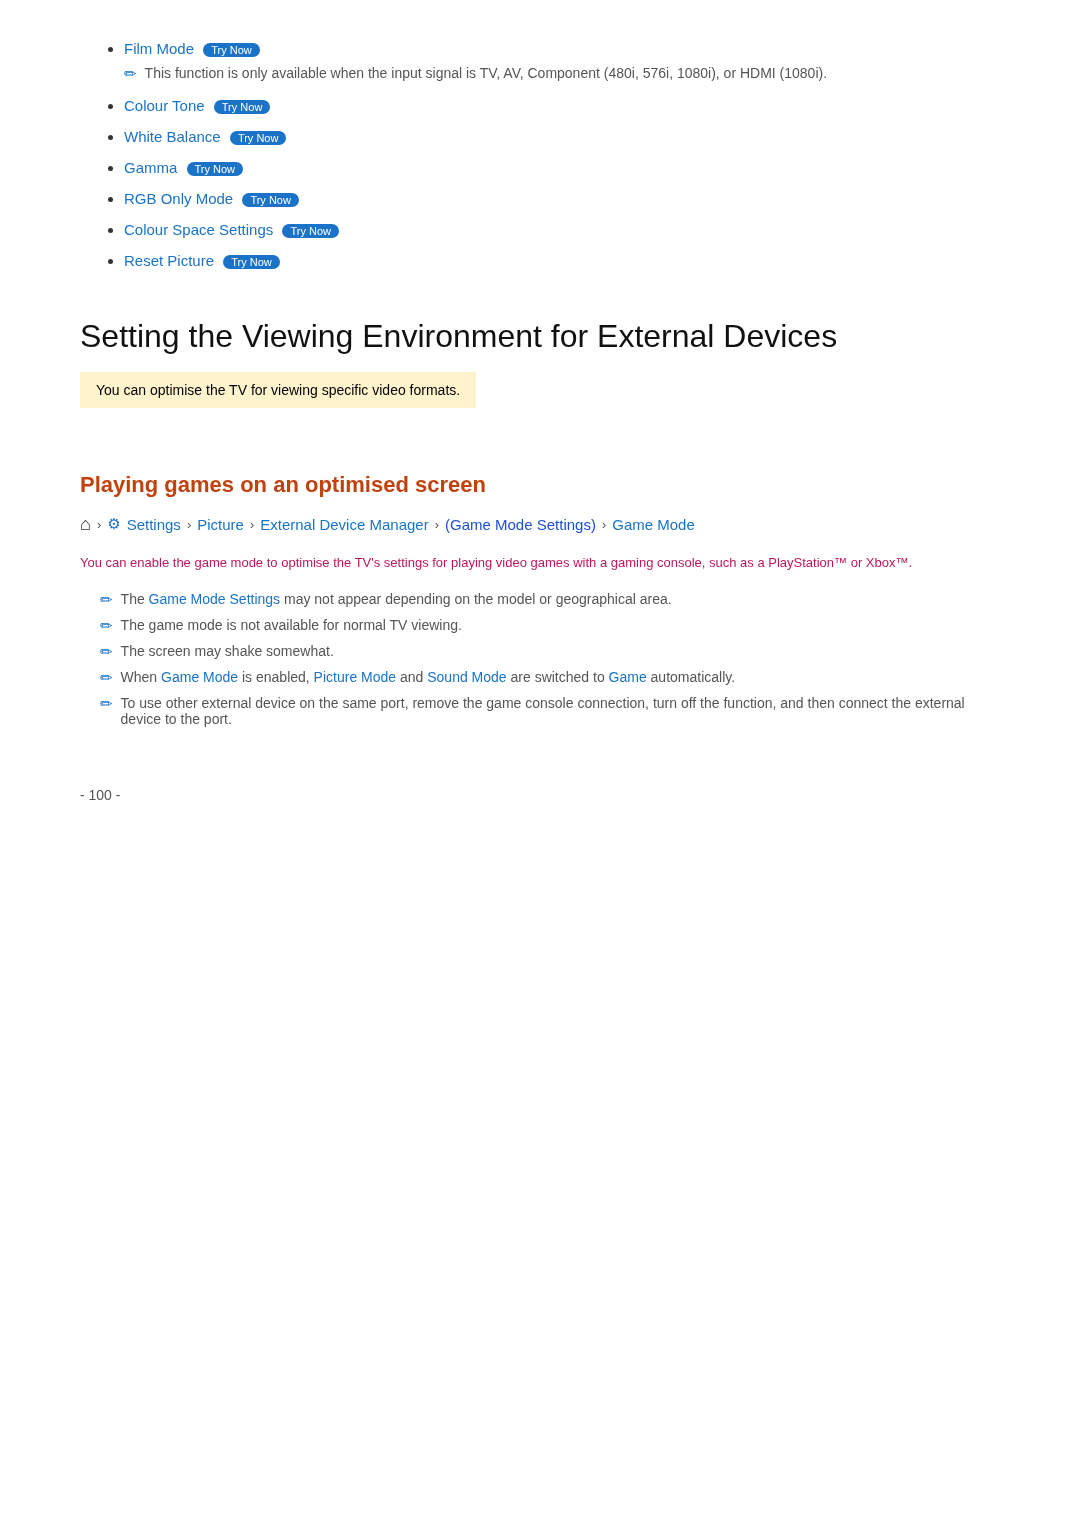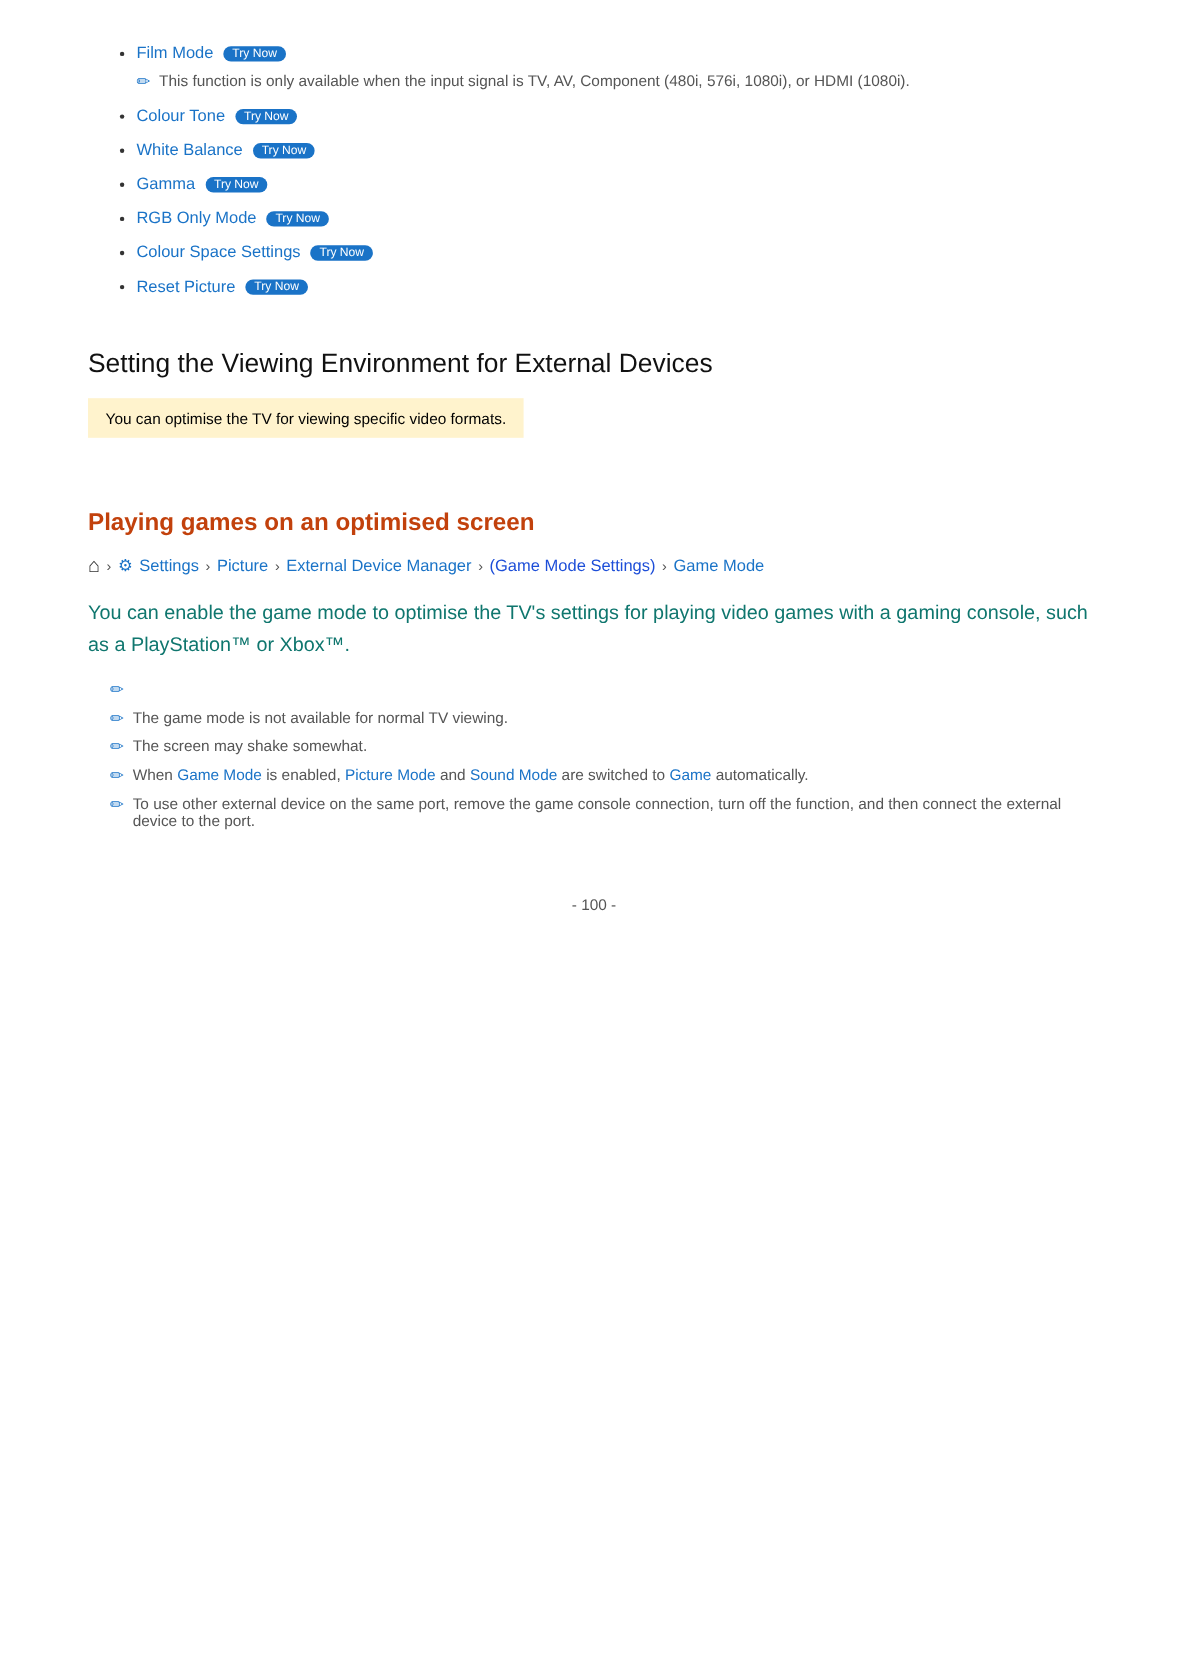--- a/index.html
+++ b/index.html
@@ -40,21 +40,21 @@
     .note-row {
       display: flex;
       align-items: flex-start;
       gap: 8px;
       margin-bottom: 8px;
       color: #555;
       font-size: 14px;
       padding-left: 20px;
     }
     .section-title {
-      font-size: 24px;
+      font-size: 32px;
       font-weight: 400;
       color: #111;
       margin: 48px 0 16px 0;
       line-height: 1.2;
     }
     .highlight-box {
       background: #fff3cd;
       border: none;
       padding: 10px 16px;
       font-size: 14px;
@@ -84,30 +84,30 @@
       color: #333;
       font-size: 18px;
     }
     .bc-link {
       color: #1a73c7;
     }
     .bc-paren {
       color: #1d4ed8;
     }
     .body-text {
-      font-size: 18px;
-      color: #0f766e;
+      font-size: 13px;
+      color: #be185d;
       margin-bottom: 18px;
       line-height: 1.6;
     }
     .note-block {
       margin-bottom: 6px;
     }
     .page-number {
-      text-align: center;
+      text-align: left;
       color: #555;
       font-size: 14px;
       margin-top: 60px;
     }
     .pencil-icon {
       color: #1a73c7;
       font-size: 15px;
     }
   </style>
 </head>
@@ -176,20 +176,21 @@
   <a class="bc-link">Game Mode</a>
 </div>
 
 
 <p class="body-text">You can enable the game mode to optimise the TV's settings for playing video games with a gaming console, such as a PlayStation™ or Xbox™.</p>
 
 
 <div class="note-block">
   <div class="note-row">
     <span class="pencil-icon">✏</span>
+    <span>The <a class="link-blue">Game Mode Settings</a> may not appear depending on the model or geographical area.</span>
   </div>
 </div>
 
 <div class="note-block">
   <div class="note-row">
     <span class="pencil-icon">✏</span>
     <span>The game mode is not available for normal TV viewing.</span>
   </div>
 </div>
 

